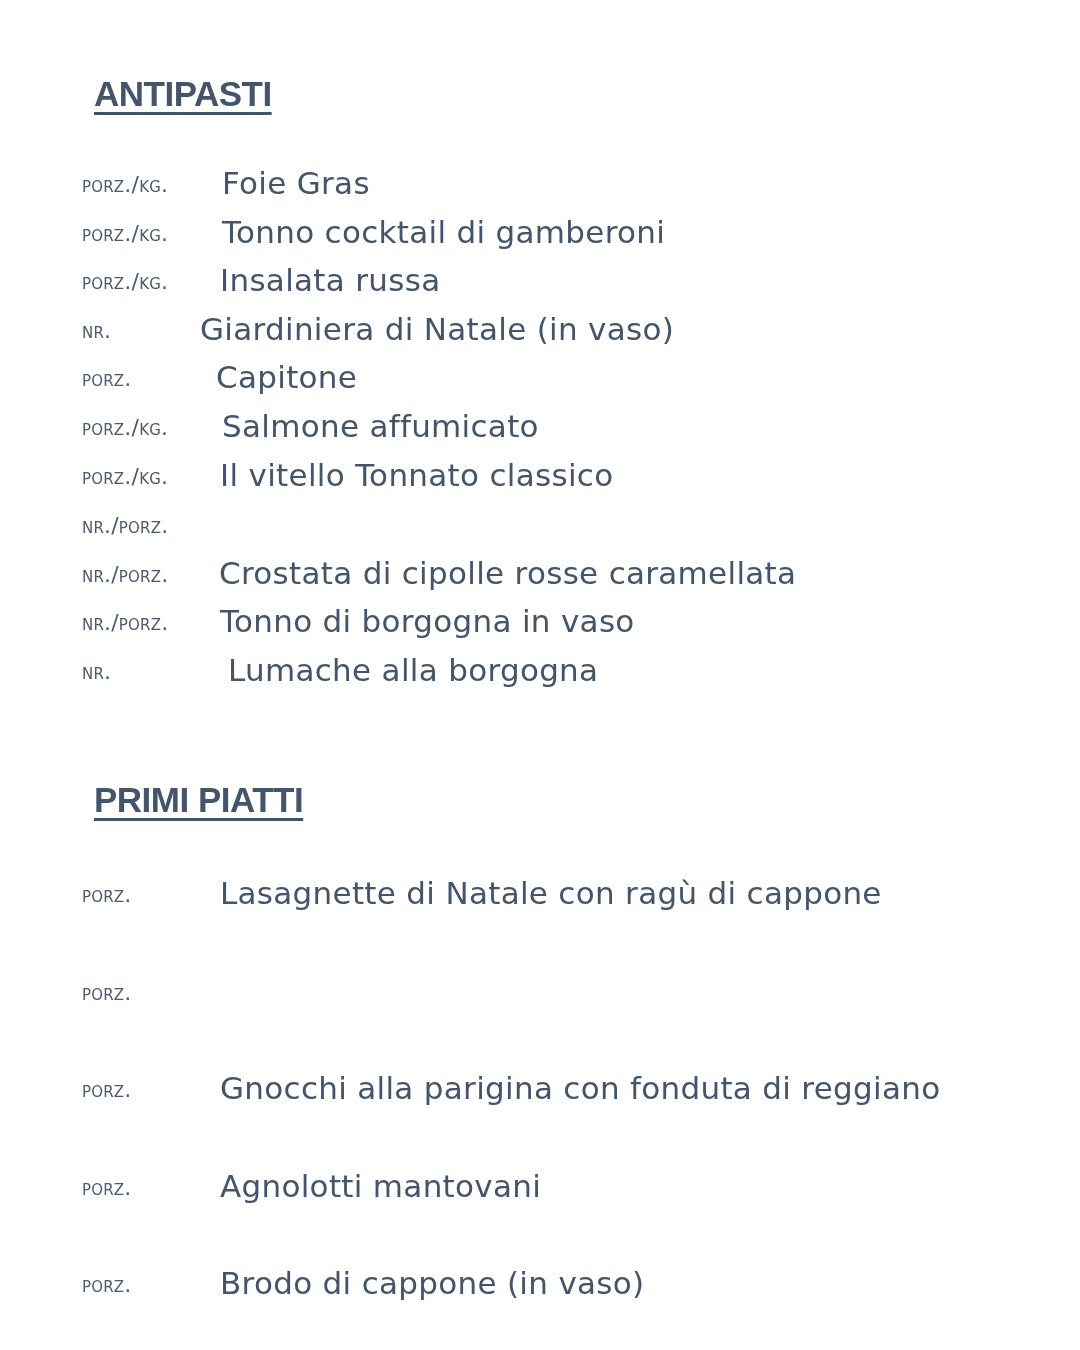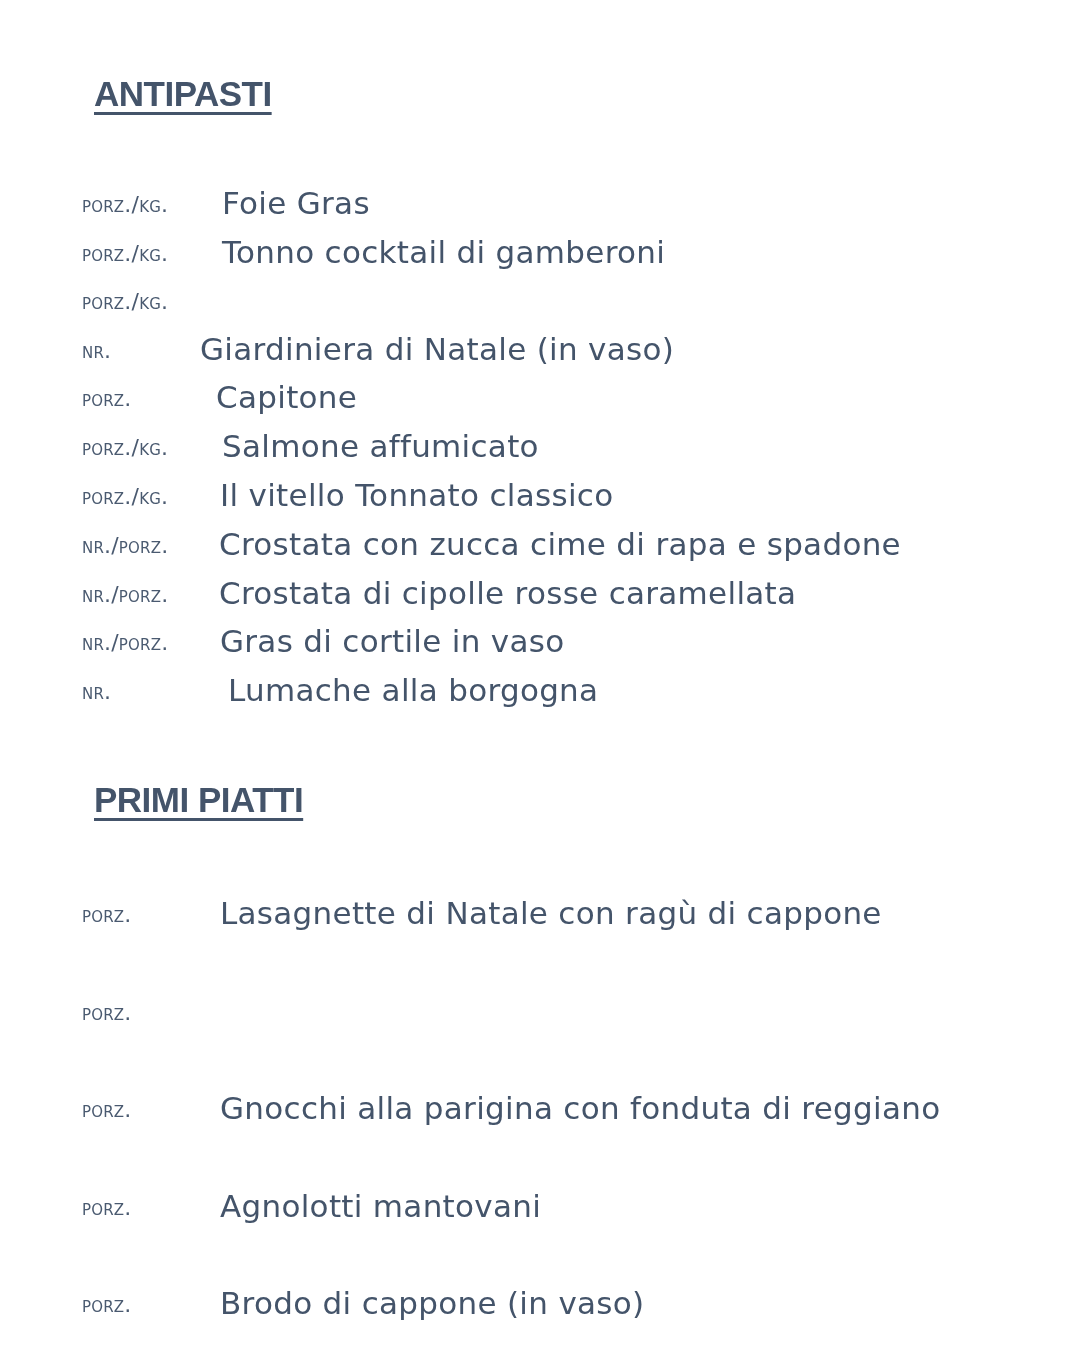--- a/index.html
+++ b/index.html
@@ -8,21 +8,21 @@
     font-family: "DejaVu Sans", "Liberation Sans", sans-serif;
     color: #44546a;
   }
   .heading {
     position: absolute; left: 82px; margin: 12px;
     font-family: "Liberation Sans", sans-serif;
     font-weight: bold; font-size: 35px; letter-spacing: -0.5px;
     text-decoration: underline; text-decoration-thickness: 3px;
     text-underline-offset: 6px; color: #44546a;
   }
-  .row { position: absolute; left: 0; width: 1080px; height: 40px; margin-top: 20px; }
+  .row { position: absolute; left: 0; width: 1080px; height: 40px; }
   .unit {
     position: absolute; left: 82px; bottom: 6px;
     font-size: 22px; font-variant: small-caps; text-transform: lowercase;
     letter-spacing: 0.2px; color: #4a5a70; white-space: nowrap;
   }
   .name {
     position: absolute; bottom: 2px;
     font-size: 31px; font-weight: normal; letter-spacing: 0.3px;
     color: #44546a; white-space: nowrap; text-align: right;
   }
@@ -35,48 +35,48 @@
 <div class="row" style="top:163px">
   <span class="unit">PORZ./KG.</span>
   <span class="name" style="left:222px">Foie Gras</span>
 </div>
 <div class="row" style="top:212px">
   <span class="unit">PORZ./KG.</span>
   <span class="name" style="left:222px">Tonno cocktail di gamberoni</span>
 </div>
 <div class="row" style="top:260px">
   <span class="unit">PORZ./KG.</span>
+  <span class="name" style="left:220px">Insalata russa</span>
 </div>
 <div class="row" style="top:309px">
   <span class="unit">NR.</span>
   <span class="name" style="left:200px">Giardiniera di Natale (in vaso)</span>
 </div>
 <div class="row" style="top:357px">
   <span class="unit">PORZ.</span>
   <span class="name" style="left:216px">Capitone</span>
 </div>
 <div class="row" style="top:406px">
   <span class="unit">PORZ./KG.</span>
   <span class="name" style="left:222px">Salmone affumicato</span>
 </div>
 <div class="row" style="top:455px">
   <span class="unit">PORZ./KG.</span>
   <span class="name" style="left:220px">Il vitello Tonnato classico</span>
 </div>
 <div class="row" style="top:504px">
   <span class="unit">NR./PORZ.</span>
-  <span class="name" style="left:219px">Crostata con zucca cime di rapa e spadone</span>
 </div>
 <div class="row" style="top:553px">
   <span class="unit">NR./PORZ.</span>
   <span class="name" style="left:219px">Crostata di cipolle rosse caramellata</span>
 </div>
 <div class="row" style="top:601px">
   <span class="unit">NR./PORZ.</span>
-  <span class="name" style="left:220px">Gras di cortile in vaso</span>
+  <span class="name" style="left:220px">Tonno di borgogna in vaso</span>
 </div>
 <div class="row" style="top:650px">
   <span class="unit">NR.</span>
   <span class="name" style="left:228px">Lumache alla borgogna</span>
 </div>
 
 <h2 class="heading" style="top:768px">PRIMI PIATTI</h2>
 
 <div class="row" style="top:873px">
   <span class="unit">PORZ.</span>

